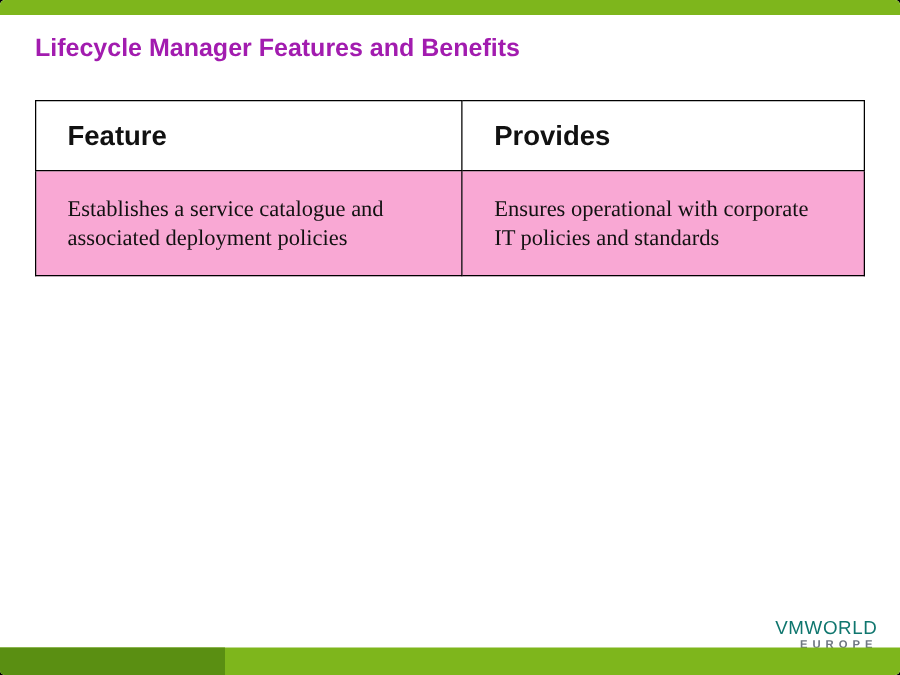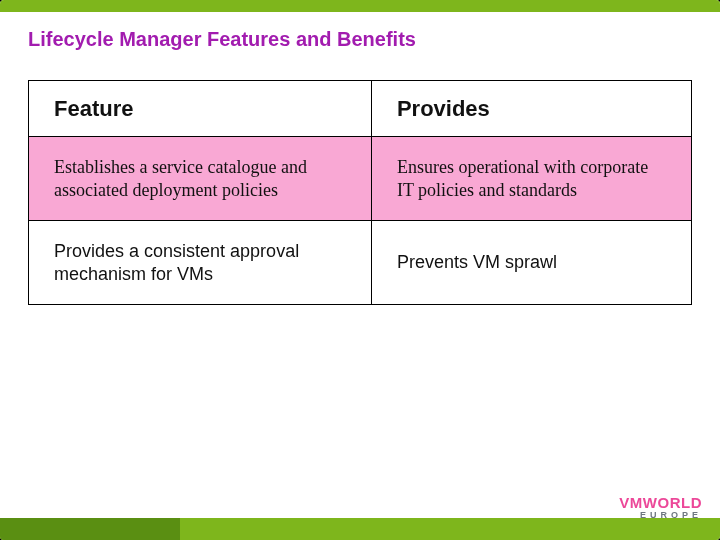--- a/index.html
+++ b/index.html
@@ -83,23 +83,23 @@
   .brand {
     position: absolute;
     right: 18px;
     bottom: 6px;
     text-align: right;
     color: #445;
     line-height: 1;
   }
   .brand .w {
     font-size: 15px;
-    font-weight: 700;
+    font-weight: 400;
     letter-spacing: 0.5px;
-    color: #ec4899;
+    color: #0f766e;
   }
   .brand .sub {
     font-size: 9px;
     font-weight: 800;
     letter-spacing: 4px;
     color: #6f7782;
     margin-top: 1px;
     text-align: right;
   }
   .brand .yr {
@@ -124,24 +124,20 @@
         <tr>
           <th>Feature</th>
           <th>Provides</th>
         </tr>
       </thead>
       <tbody>
         <tr class="shaded">
           <td>Establishes a service catalogue and associated deployment policies</td>
           <td>Ensures operational with corporate IT policies and standards</td>
         </tr>
-        <tr>
-          <td>Provides a consistent approval mechanism for VMs</td>
-          <td>Prevents VM sprawl</td>
-        </tr>
       </tbody>
     </table>
   </div>
 
   <div class="footer">
     <div class="brand">
       <div class="w">VMWORLD</div>
       <div class="sub">EUROPE</div>
       <div class="yr">2008</div>
     </div>

